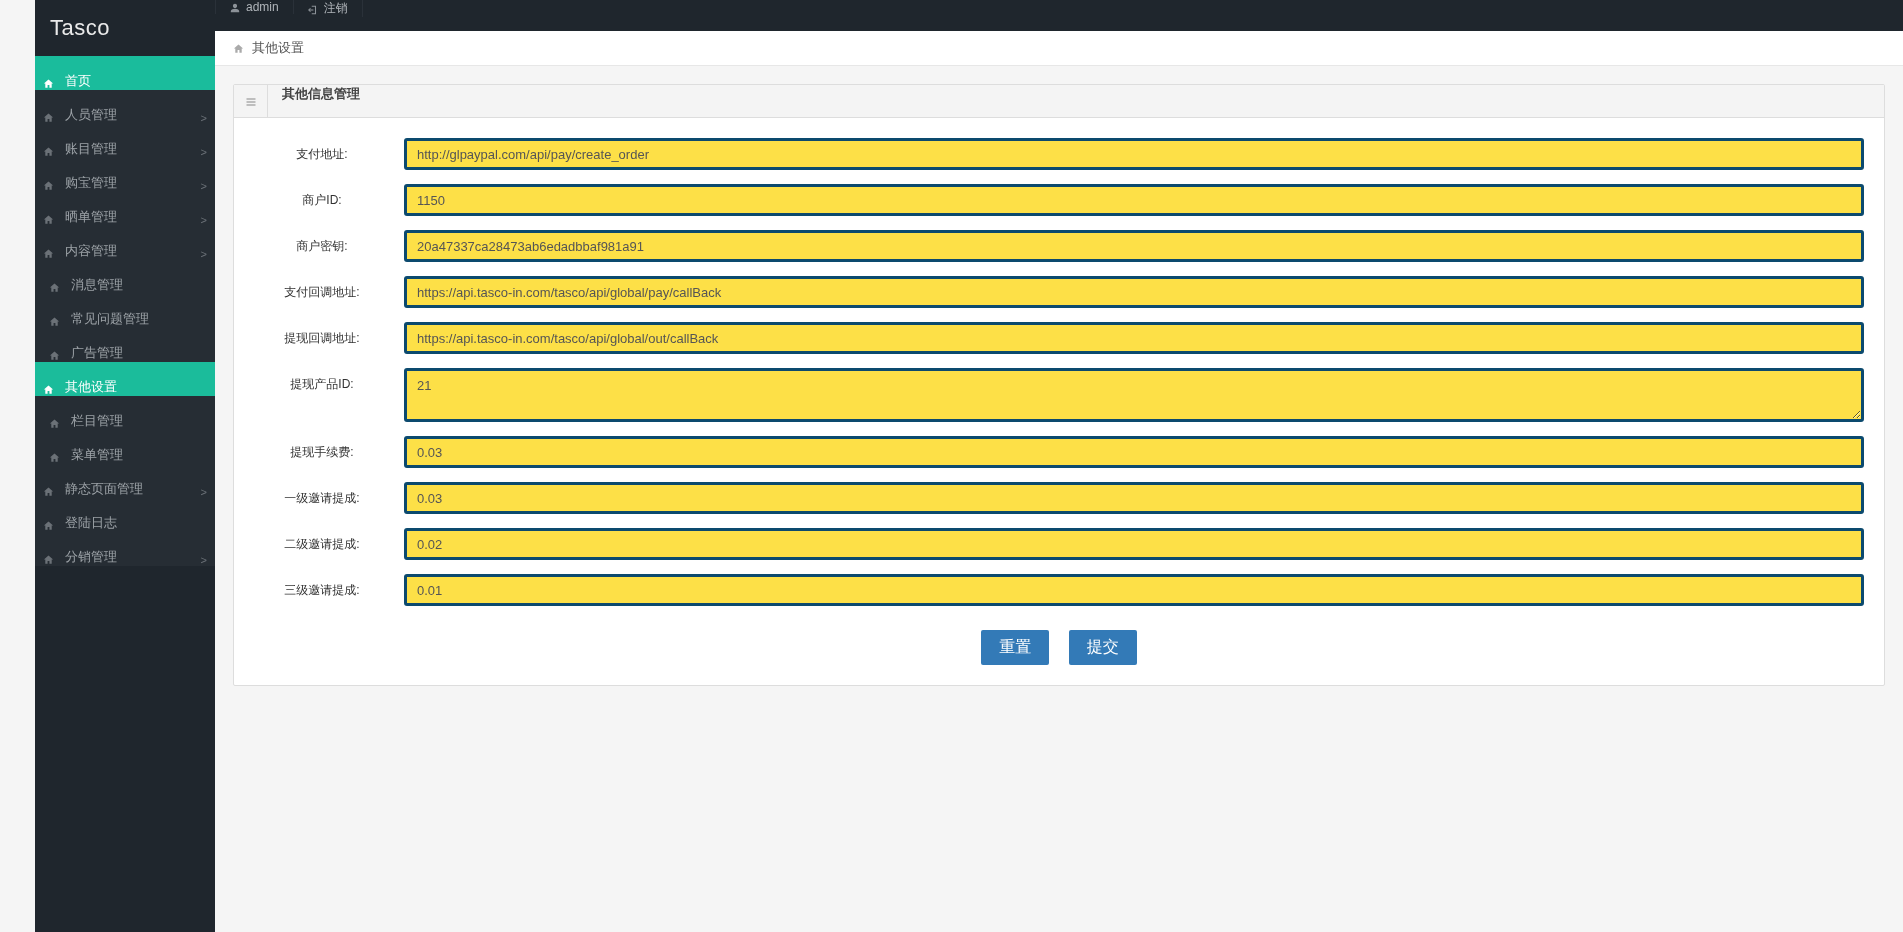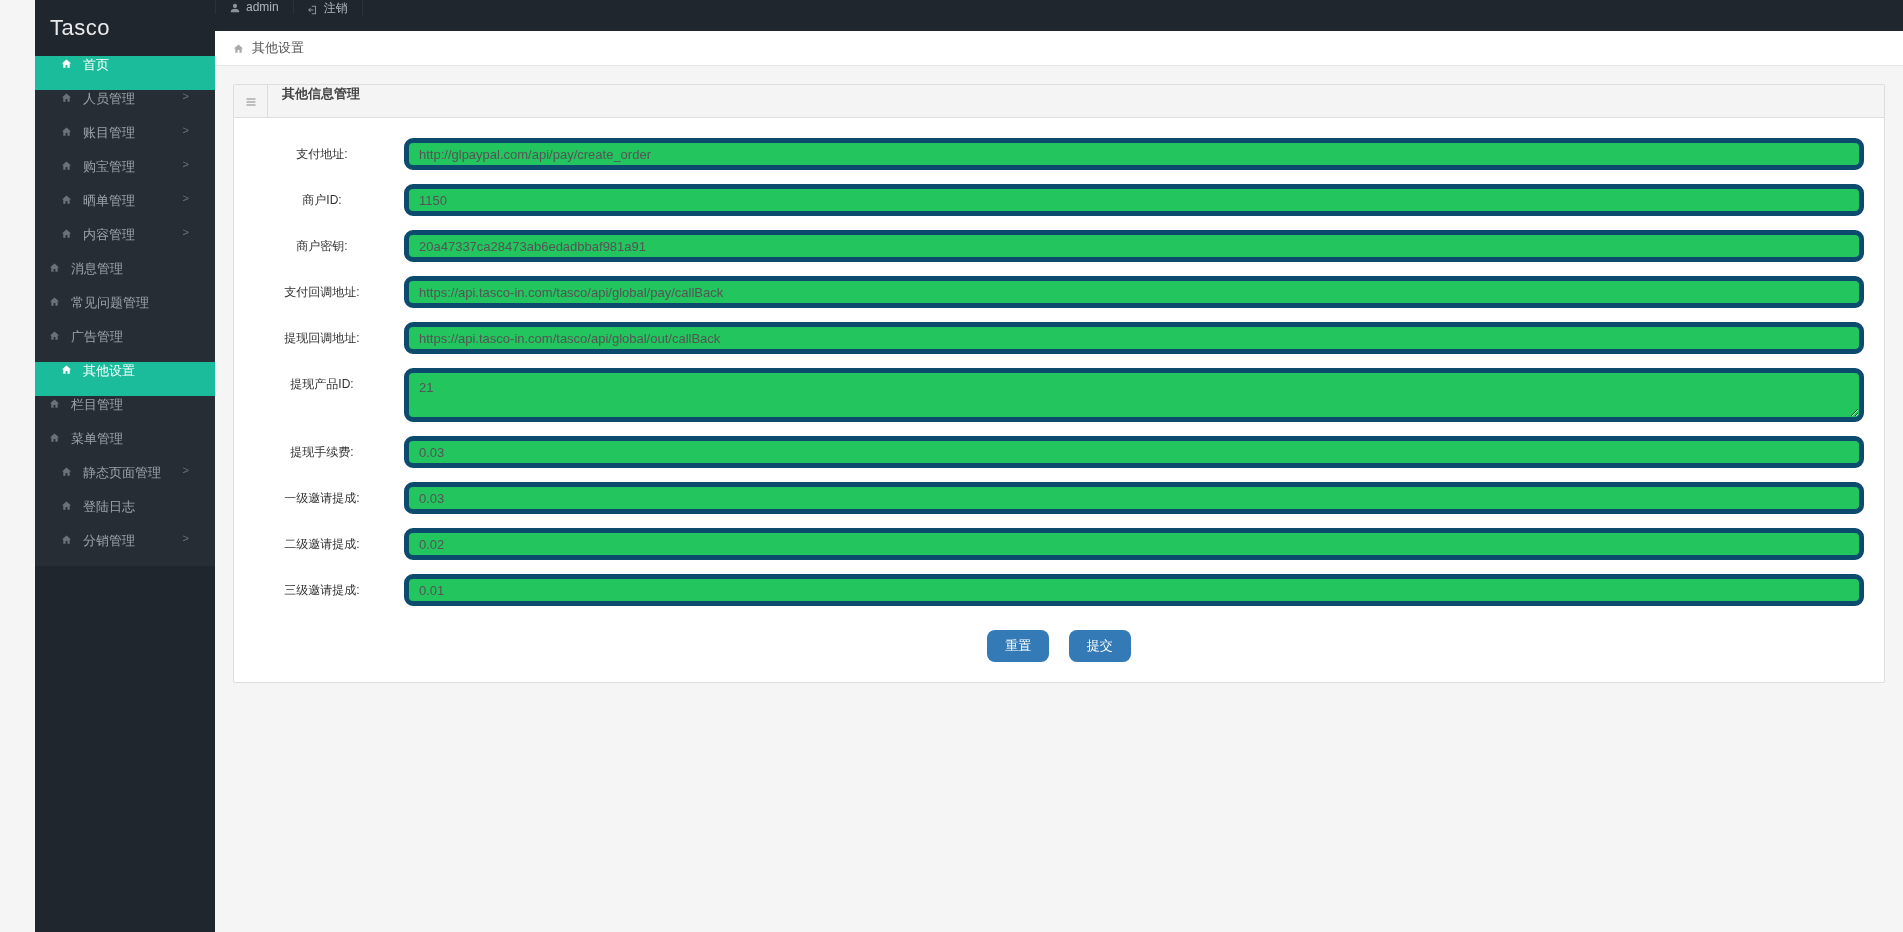--- a/index.html
+++ b/index.html
@@ -27,23 +27,23 @@
     align-items: center;
     font-size: 22px;
     color: #eaeaea;
     font-weight: 400;
     letter-spacing: 0.5px;
     background: #1f262d;
   }
   .nav { list-style: none; }
   .nav-item {
     display: flex;
-    align-items: flex-start;
+    align-items: flex-end;
     height: 34px;
-    padding: 0 26px;
+    padding: 0 8px;
     color: #9da3a8;
     font-size: 13px;
     cursor: pointer;
     position: relative;
   }
   .nav-item .home-icon {
     width: 12px;
     display: inline-block;
     color: #6b7177;
     margin-right: 10px;
@@ -142,45 +142,45 @@
     width: 150px;
     text-align: center;
     padding-right: 14px;
     padding-top: 8px;
     color: #333;
     font-size: 12px;
   }
   .form-field { flex: 1; }
   .form-control {
     width: 100%;
-    border: 5px solid #0c4a6e;
-    border-radius: 9px;
+    border: 3px solid #0c4a6e;
+    border-radius: 3px;
     padding: 6px 10px;
     font-size: 13px;
     color: #555;
     height: 32px;
-    background: #22c55e;
+    background: #fde047;
     font-family: inherit;
   }
   textarea.form-control { height: 54px; resize: vertical; padding-top: 7px;}
   .ta-resize { position: relative; }
   .ta-resize textarea { display:block; }
 
   .form-actions {
     text-align: center;
     padding: 10px 0 8px;
   }
   .btn {
     display: inline-block;
     border: none;
     padding: 7px 18px;
-    font-size: 13px;
+    font-size: 16px;
     color: #fff;
     background: #337ab7;
-    border-radius: 8px;
+    border-radius: 2px;
     cursor: pointer;
     margin: 0 8px;
     font-family: Liberation Sans, sans-serif;
   }
   .btn-reset { background: #337ab7; }
 
   
   svg { display: inline-block; vertical-align: middle; }
 </style>
 </head>

